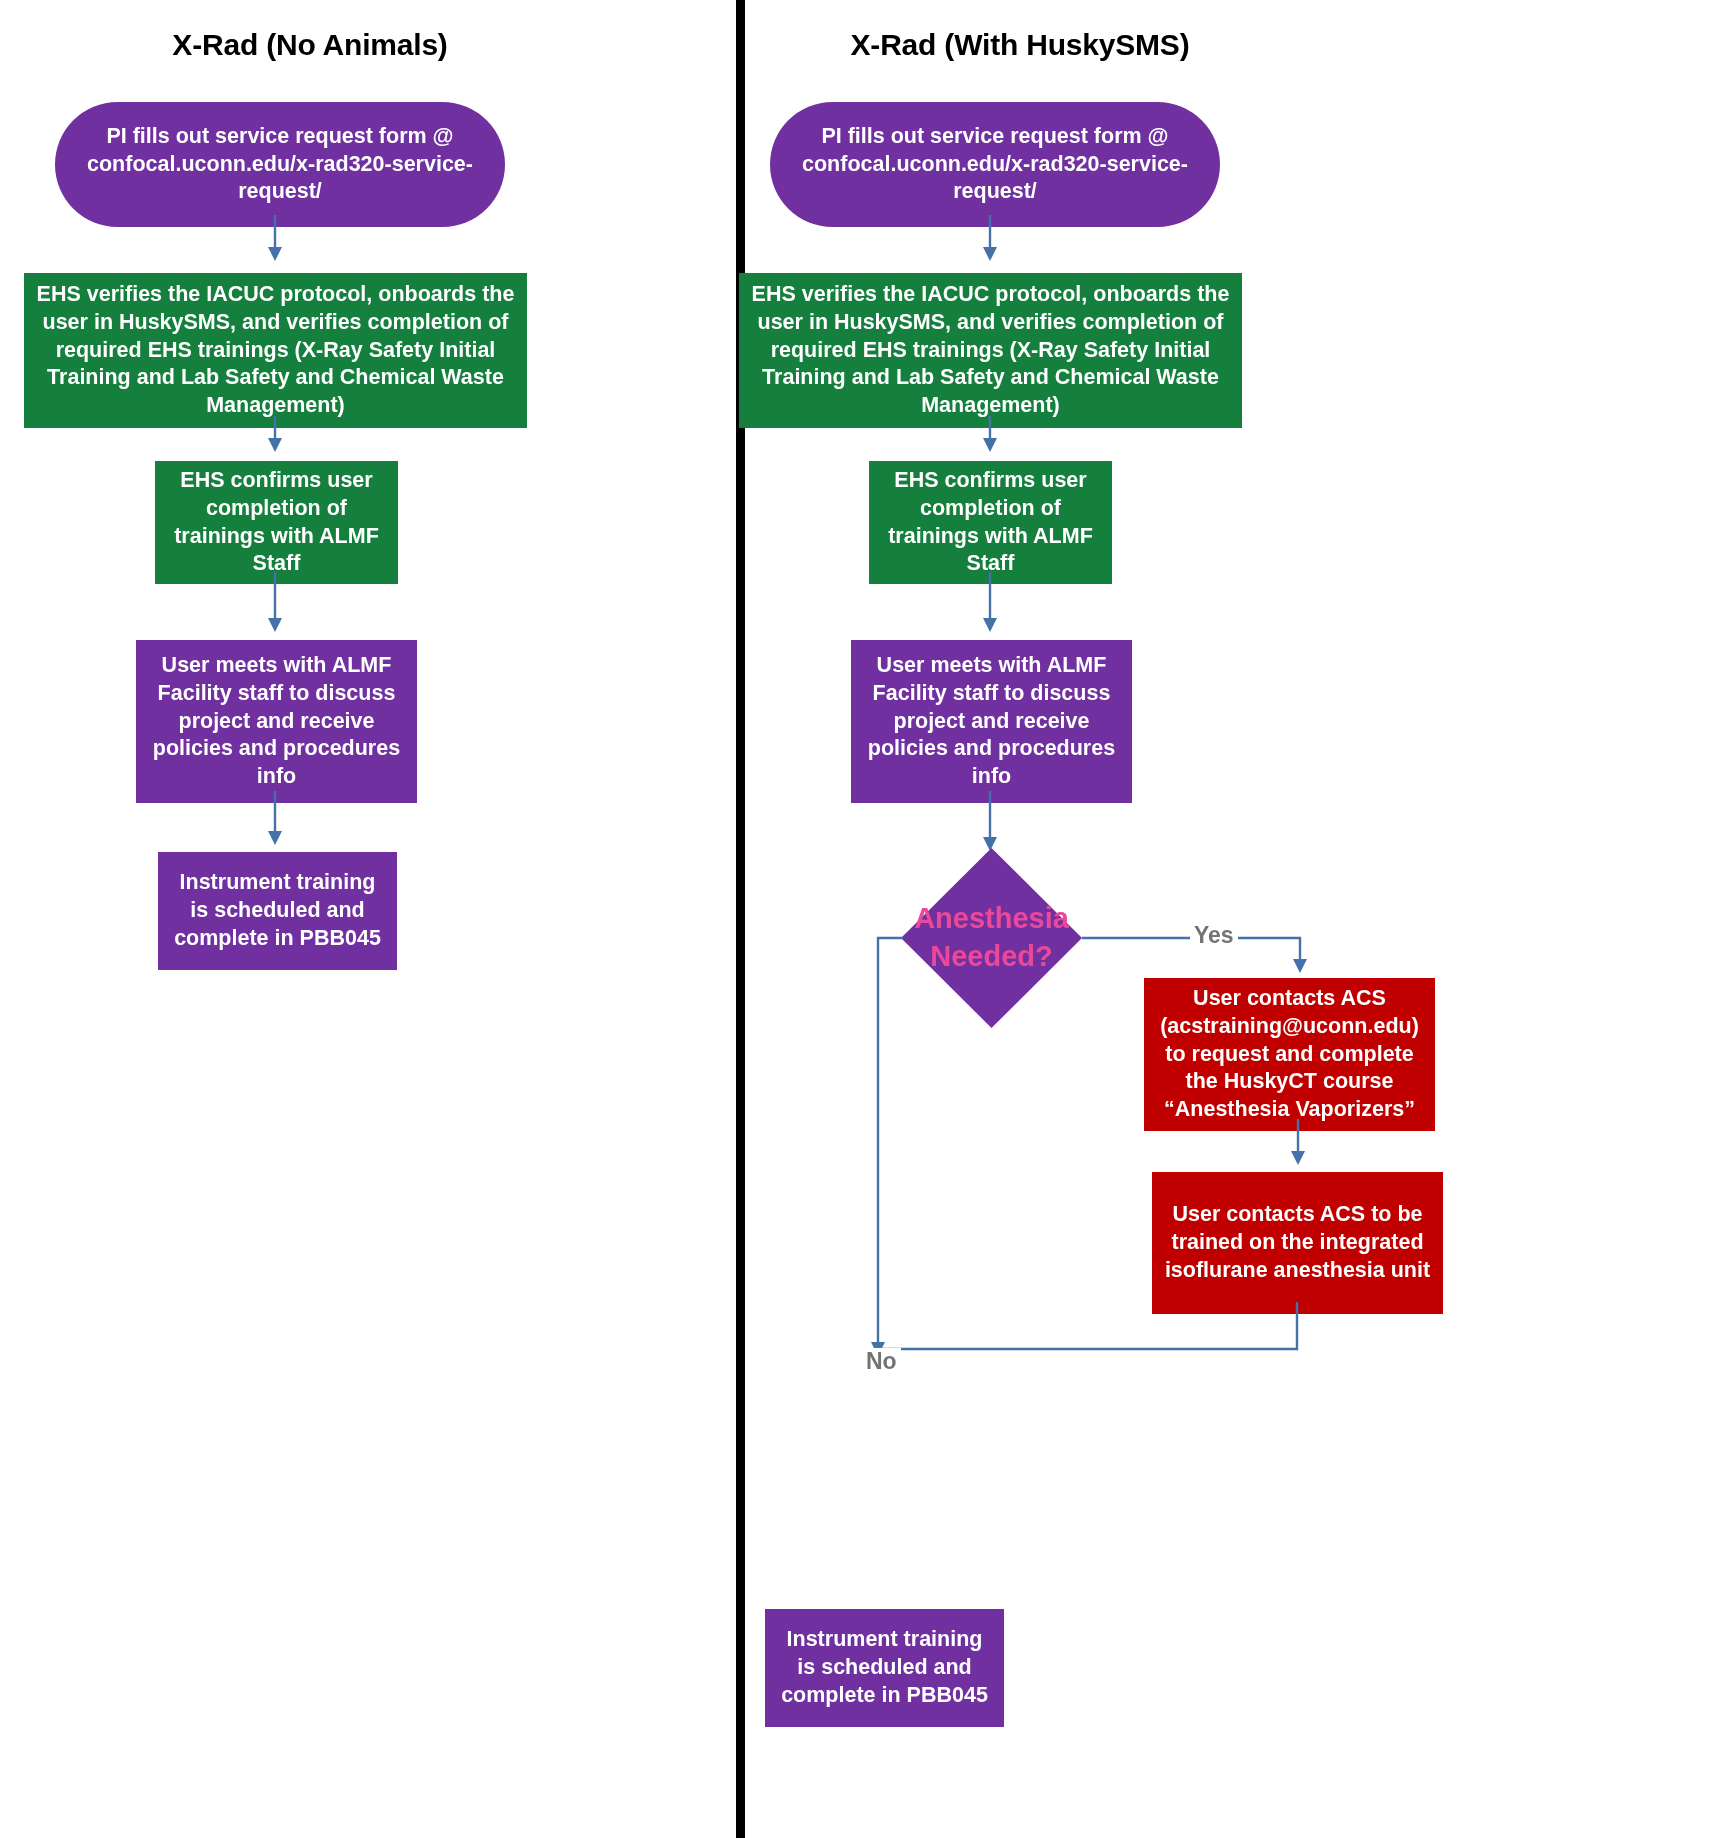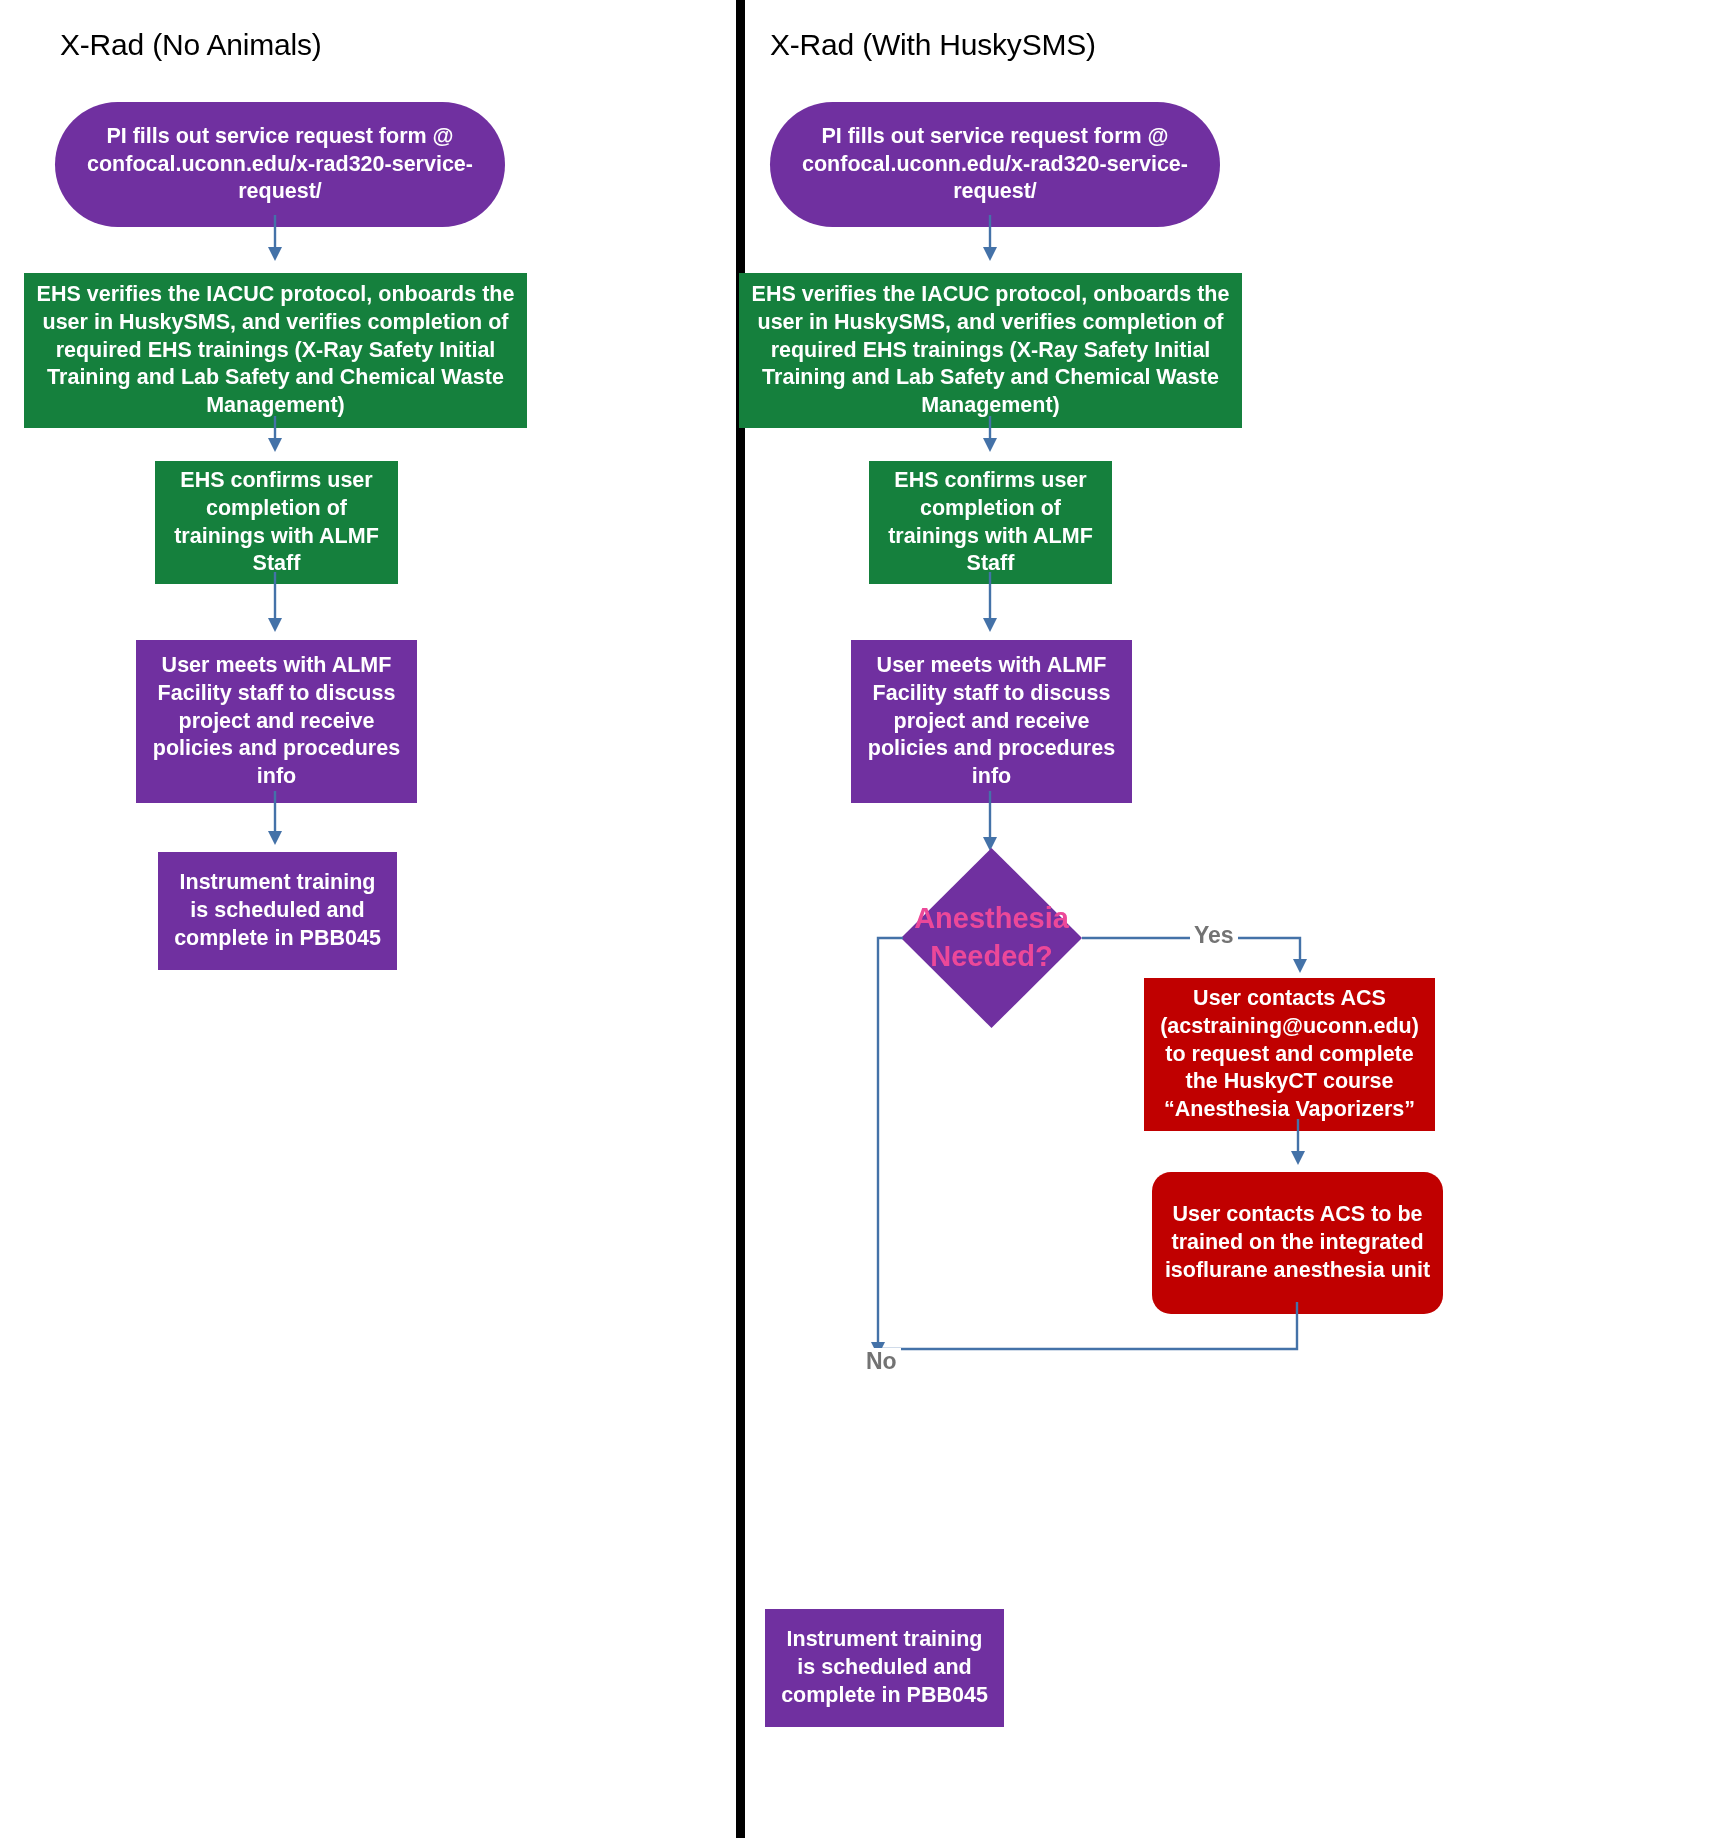--- a/index.html
+++ b/index.html
@@ -1,19 +1,19 @@
 <!DOCTYPE html>
 <html><head>
 <meta charset="utf-8">
 <style>
   html,body{margin:0;padding:0;background:#ffffff;}
   body{width:1728px;height:1838px;position:relative;font-family:"Liberation Sans",sans-serif;overflow:hidden;}
   .canvas{position:absolute;inset:0;}
   .divider{position:absolute;left:736px;top:0;width:9px;height:1838px;background:#000000;}
-  .col-title{position:absolute;font-size:30px;font-weight:normal;color:#000000;text-align:left;letter-spacing:-0.2px;}
+  .col-title{position:absolute;font-size:30px;font-weight:bold;color:#000000;text-align:center;letter-spacing:-0.2px;}
   .node{position:absolute;box-sizing:border-box;display:flex;align-items:center;justify-content:center;text-align:center;color:#ffffff;font-weight:bold;font-size:21.5px;line-height:1.29;padding:6px 10px;margin-top:12px;}
   .purple{background:#7030A0;}
   .green{background:#15803d;}
   .red{background:#C00000;}
   .pill{border-radius:999px;}
   .diamond-wrap{position:absolute;}
   .diamond-wrap svg{position:absolute;left:0;top:0;}
   .diamond-label{position:absolute;inset:0;display:flex;align-items:center;justify-content:center;text-align:center;color:#ec4899;font-weight:bold;font-size:29px;line-height:1.3;pointer-events:none;}
   .edge{position:absolute;}
   .edge svg{display:block;overflow:visible;}
@@ -121,21 +121,21 @@
 
   <div class="node red" style="left:1144px;top:966px;width:291px;height:153px;">User contacts ACS (acstraining@uconn.edu) to request and complete the HuskyCT course “Anesthesia Vaporizers”</div>
 
   <div class="edge" style="left:1287px;top:1119px;width:22px;height:48px;">
     <svg width="22" height="48" viewBox="0 0 22 48">
       <line x1="11" y1="0" x2="11" y2="36" stroke="#4472A8" stroke-width="2.4"></line>
       <polygon points="11,46 4,32 18,32" fill="#4472A8"></polygon>
     </svg>
   </div>
 
-  <div class="node red" style="left:1152px;top:1160px;width:291px;height:142px;border-radius:19px;">User contacts ACS to be trained on the integrated isoflurane anesthesia unit</div>
+  <div class="node red" style="left:1152px;top:1160px;width:291px;height:142px;">User contacts ACS to be trained on the integrated isoflurane anesthesia unit</div>
 
   <div class="edge" style="left:876px;top:1302px;width:435px;height:60px;">
     <svg width="435" height="60" viewBox="0 0 435 60">
       <path d="M421,0 L421,47 L0,47" fill="none" stroke="#4472A8" stroke-width="2.4"></path>
     </svg>
   </div>
 
   <div class="edge" style="left:869px;top:920px;width:50px;height:475px;">
     <svg width="50" height="475" viewBox="0 0 50 475">
       <path d="M34,18 L9,18 L9,424" fill="none" stroke="#4472A8" stroke-width="2.4"></path>

